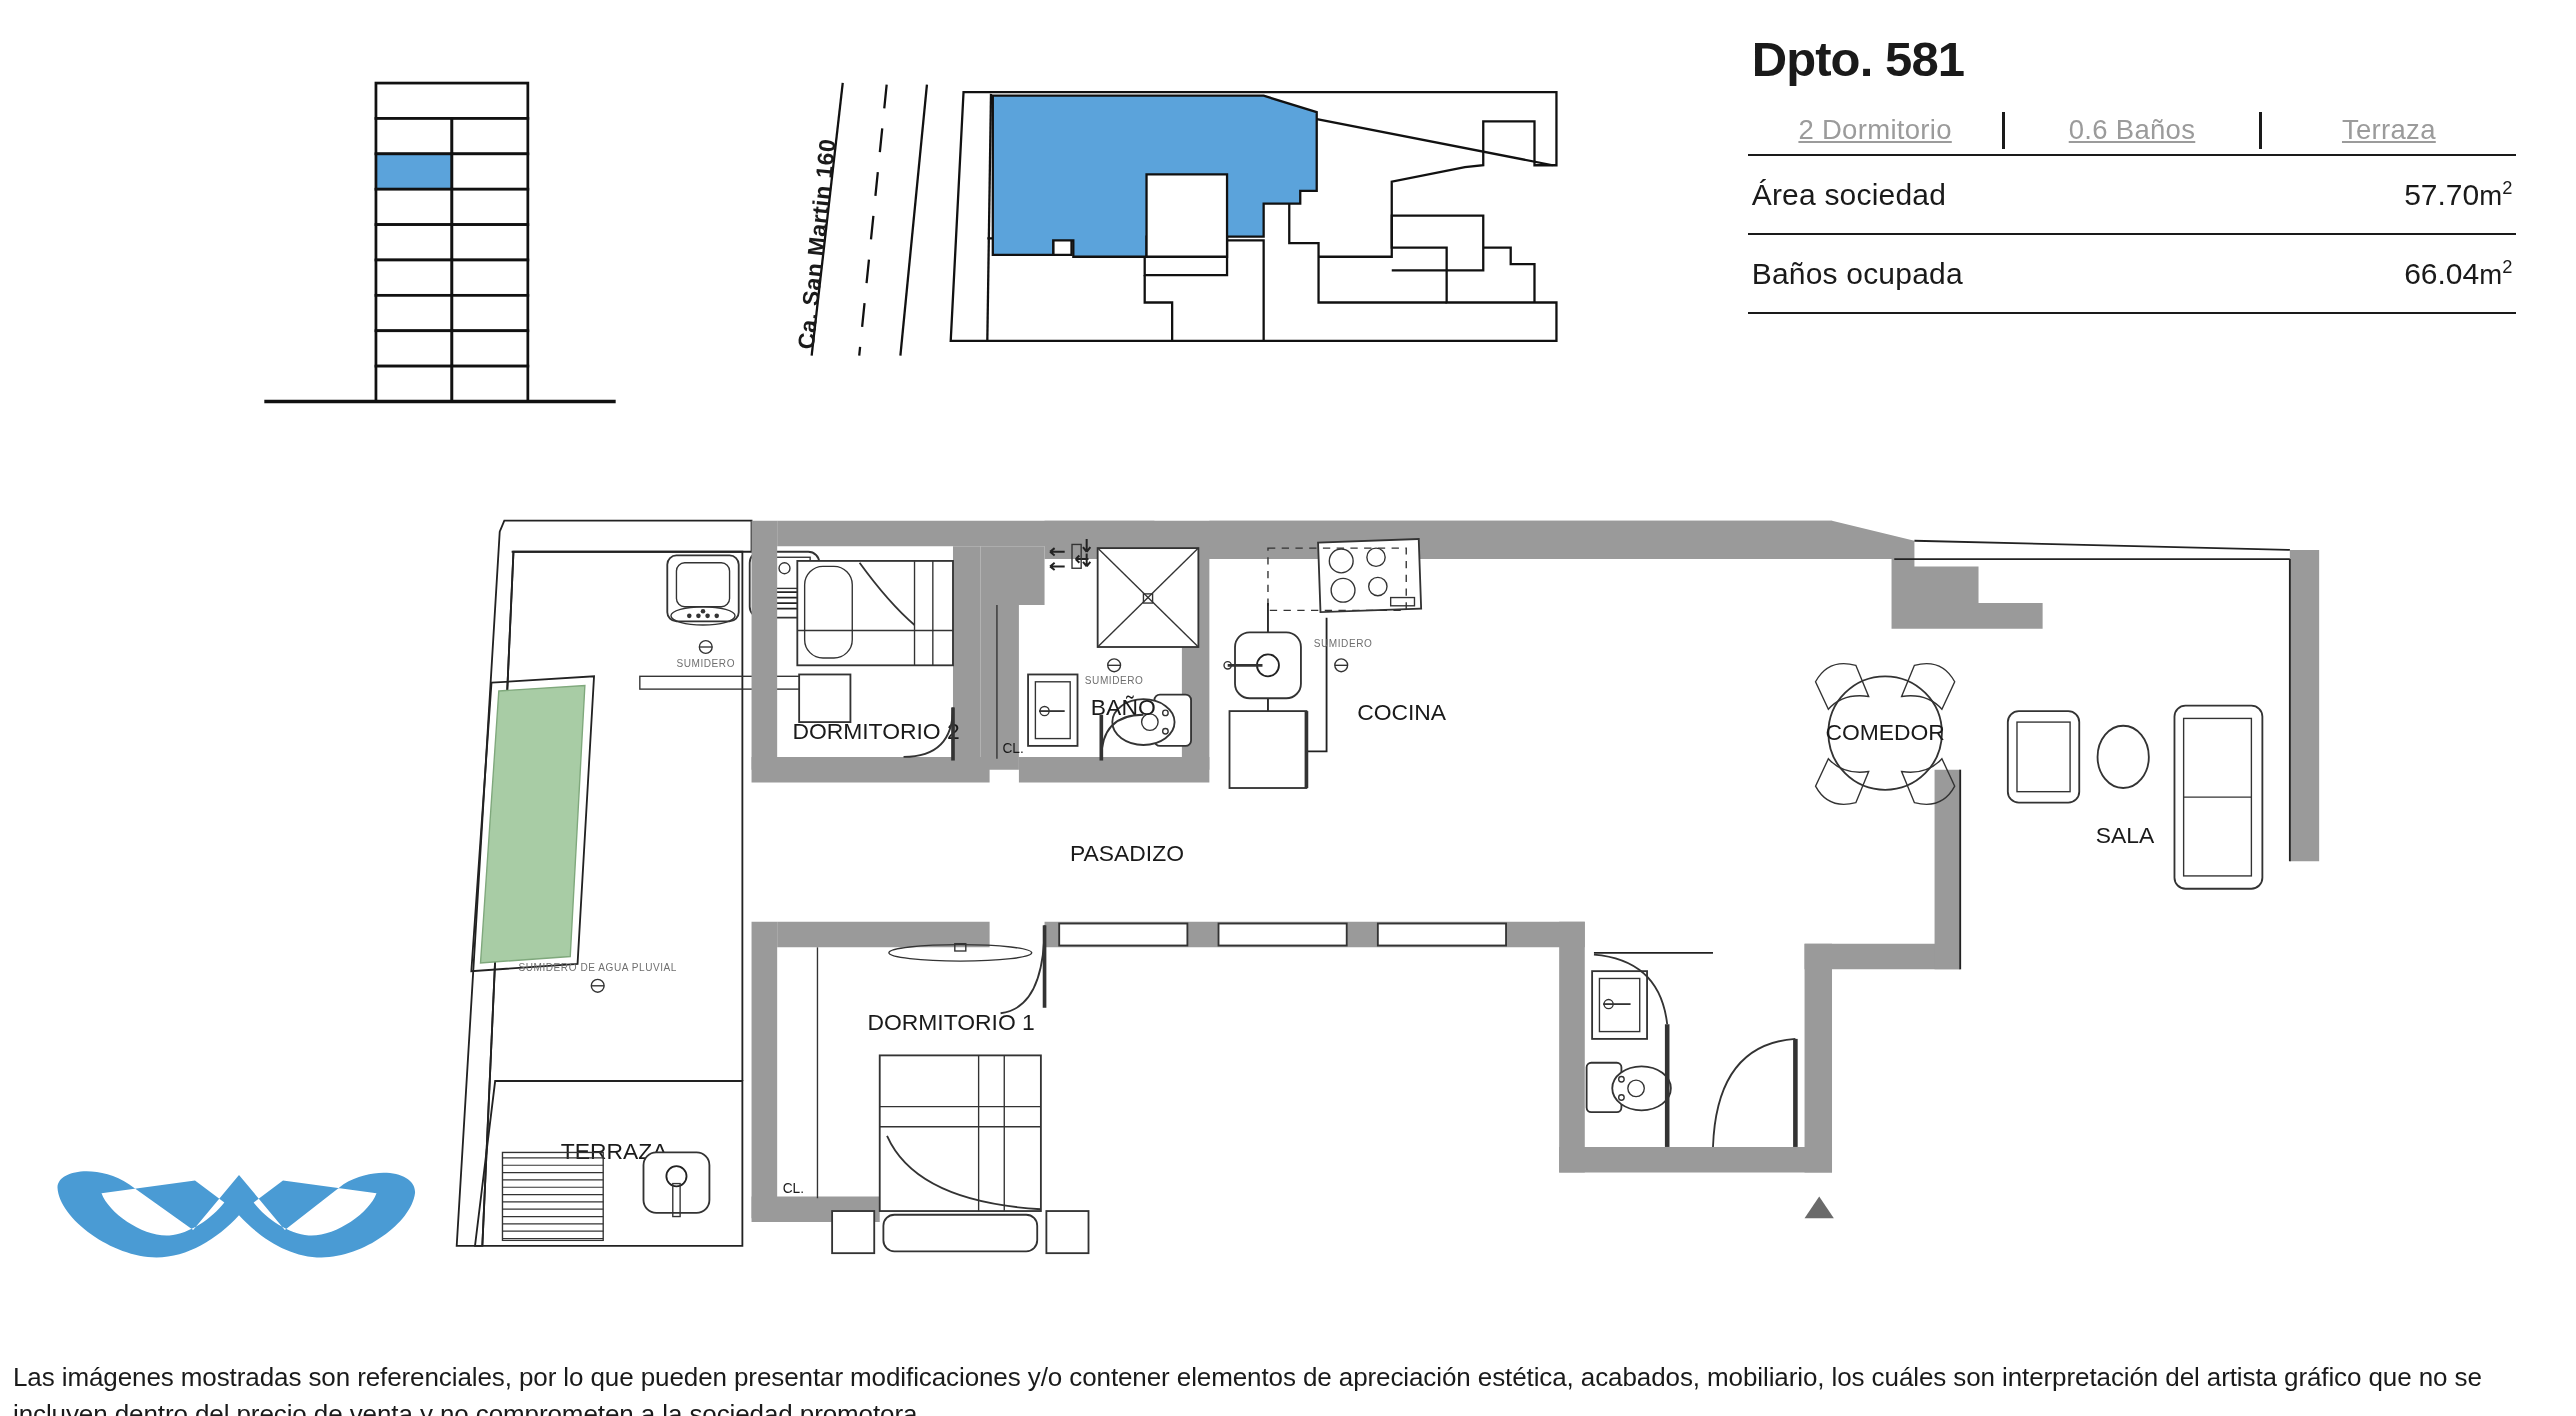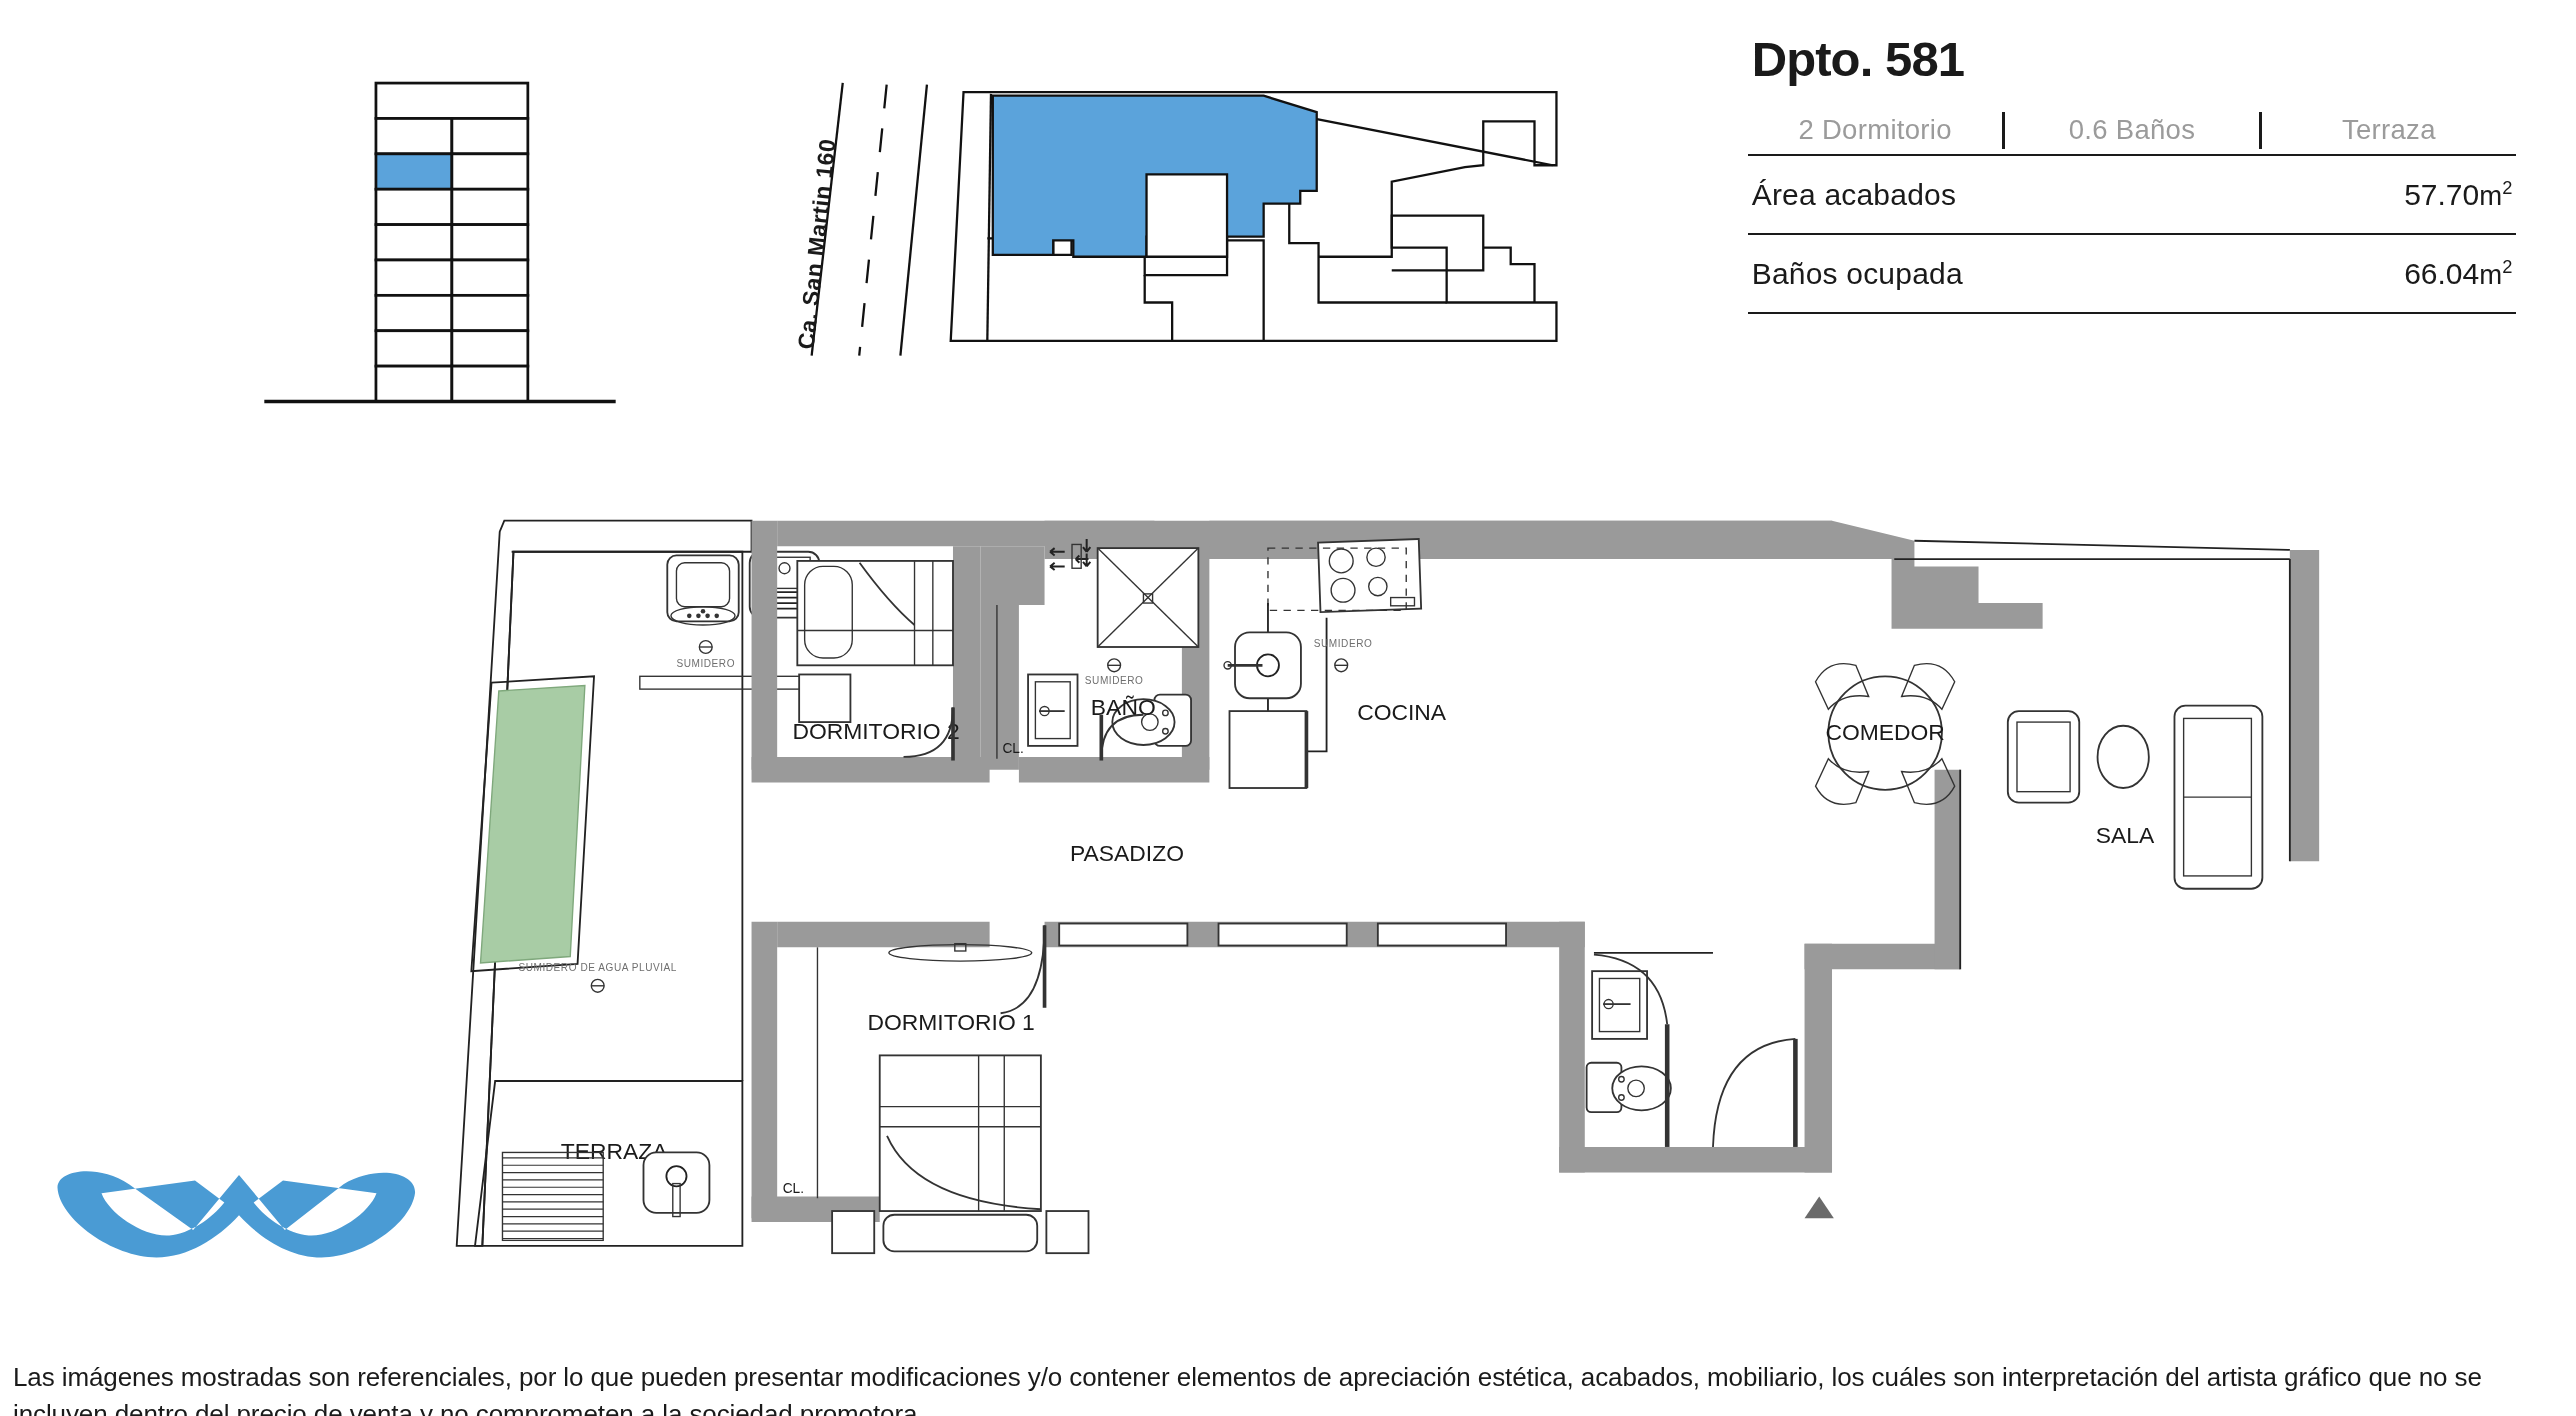--- a/index.html
+++ b/index.html
@@ -15,21 +15,21 @@
   #dpto-title{
     font-size:49px;font-weight:bold;letter-spacing:-0.9px;color:#1a1a1a;
     line-height:1.0;margin:0 0 22px 3.7px;
   }
   #feature-row{
     display:flex;align-items:center;height:48px;
     border-bottom:2.7px solid #1a1a1a;margin-bottom:0;
   }
   .feature-cell{
     flex:1;text-align:center;font-size:27.5px;color:#9b9b9b;
-    letter-spacing:0.3px;line-height:48px;white-space:nowrap;
+    letter-spacing:0.3px;line-height:48px;white-space:nowrap;text-decoration:underline;
   }
   .feature-div{width:2.7px;height:37px;background:#1a1a1a;flex:0 0 auto;}
 
   .area-row{
     display:flex;align-items:baseline;justify-content:space-between;
     height:77px;border-bottom:2.7px solid #1a1a1a;padding:0 3.7px;
   }
   .area-row:last-child{border-bottom:2.7px solid #1a1a1a;}
   .area-label{font-size:30px;color:#1a1a1a;letter-spacing:0.2px;align-self:center;}
   .area-value{font-size:30px;font-weight:normal;color:#1a1a1a;align-self:center;white-space:nowrap;}
@@ -71,21 +71,21 @@
 
   <div id="feature-row">
     <div class="feature-cell">2 Dormitorio</div>
     <div class="feature-div"></div>
     <div class="feature-cell">0.6 Baños</div>
     <div class="feature-div"></div>
     <div class="feature-cell">Terraza</div>
   </div>
 
   <div class="area-row">
-    <span class="area-label">Área acabados</span>
+    <span class="area-label">Área sociedad</span>
     <span class="area-value"><span>57.70</span><span class="unit">m</span><sup>2</sup></span>
   </div>
 
 
   <div class="area-row">
     <span class="area-label">Baños ocupada</span>
     <span class="area-value"><span>66.04</span><span class="unit">m</span><sup>2</sup></span>
   </div>
 
 </div>

